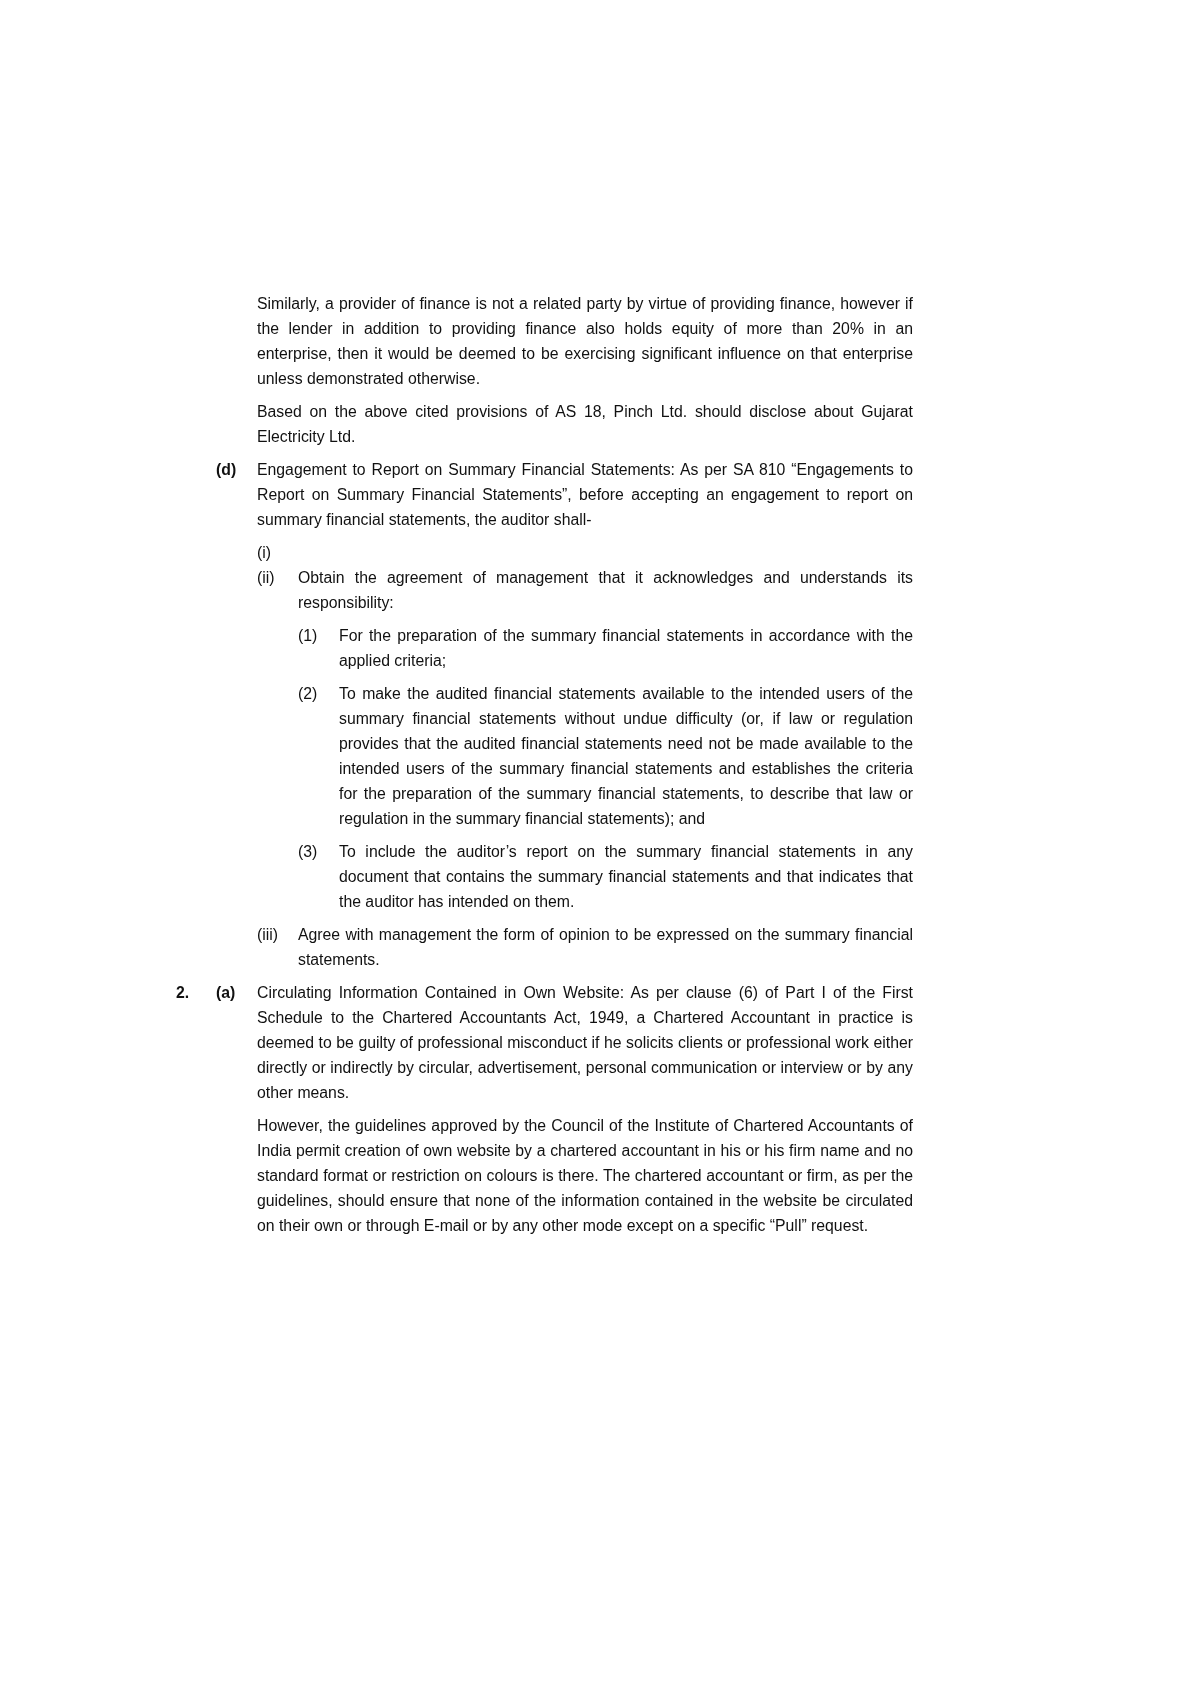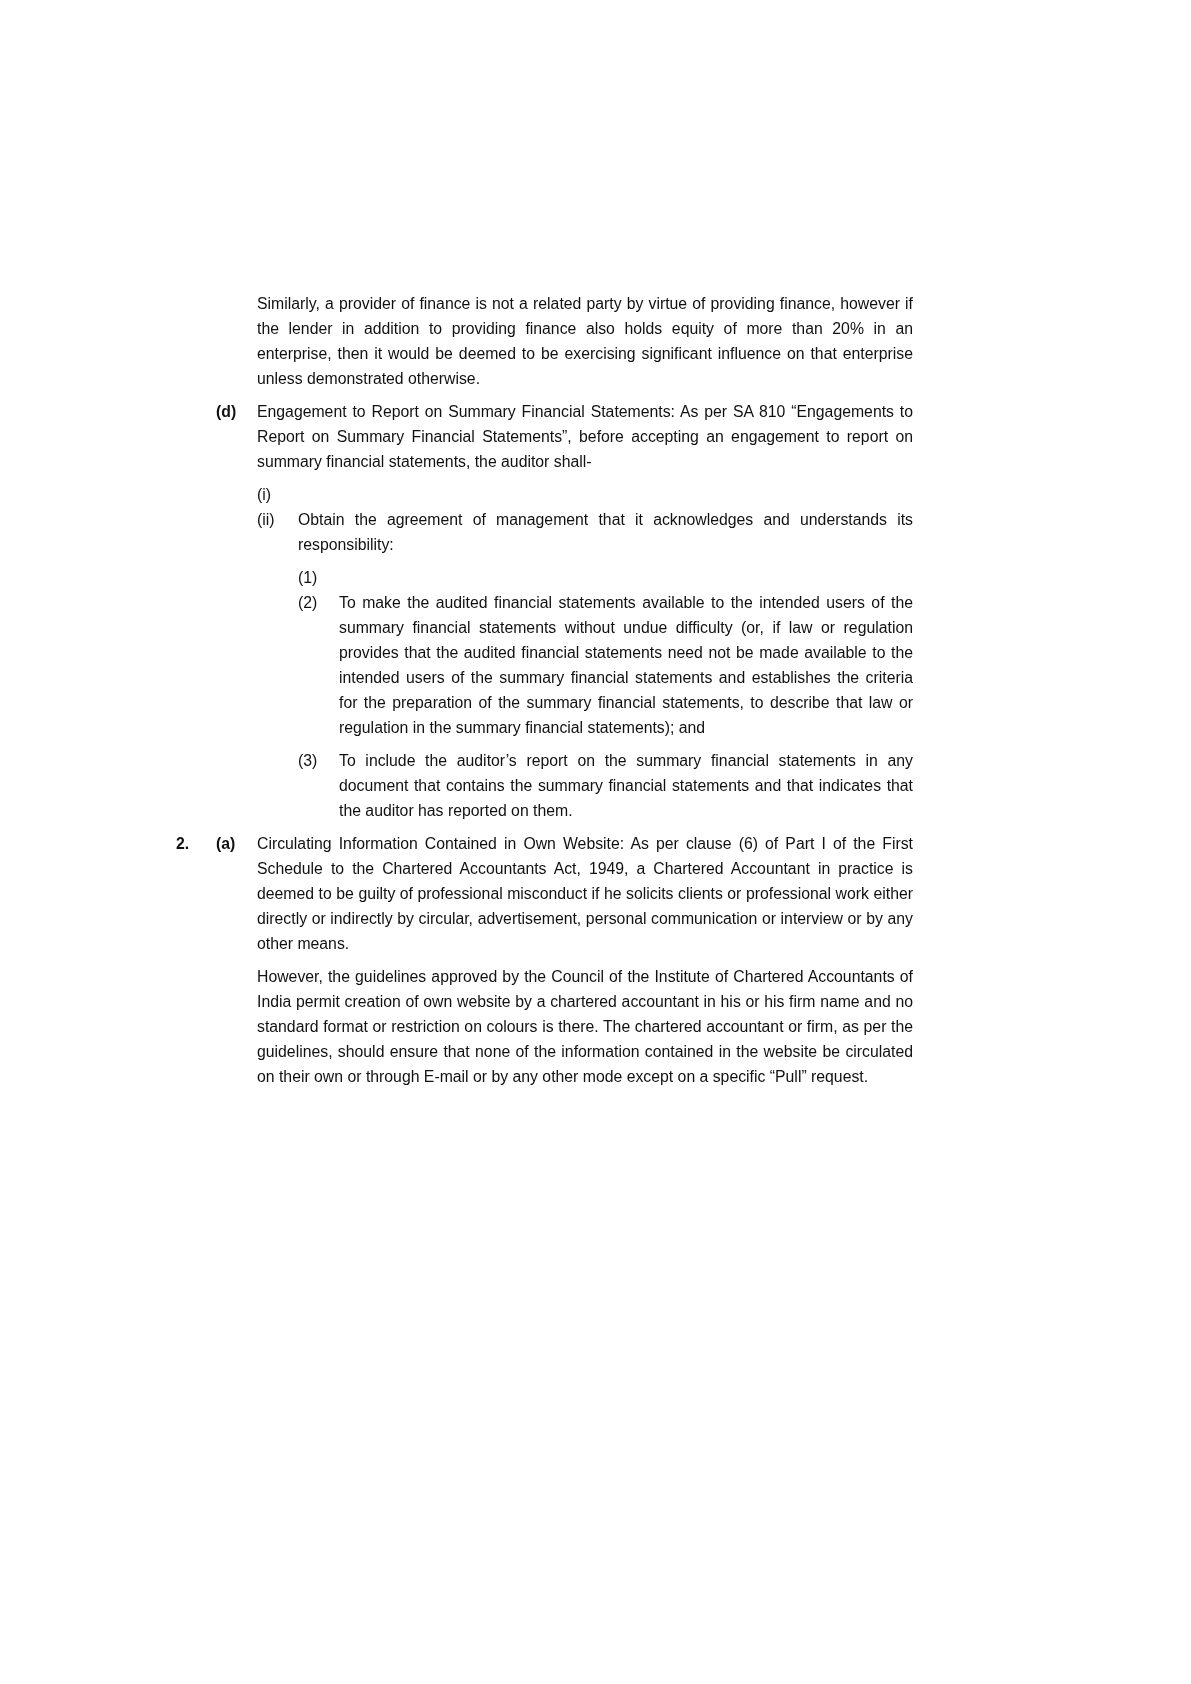--- a/index.html
+++ b/index.html
@@ -55,52 +55,58 @@
   }
 </style>
 </head>
 <body>
 
 <div class="page">
   <main class="content">
 
     <p class="para indent">Similarly, a provider of finance is not a related party by virtue of providing finance, however if the lender in addition to providing finance also holds equity of more than 20% in an enterprise, then it would be deemed to be exercising significant influence on that enterprise unless demonstrated otherwise.</p>
 
+    <p class="para indent">Based on the above cited provisions of AS 18, Pinch Ltd. should disclose about Gujarat Electricity Ltd.</p>
 
     <section class="row">
       <span class="col-num"></span>
       <span class="col-alpha bold">(d)</span>
       <div class="flex-body">
         <p class="para"><b>Engagement to Report on Summary Financial Statements:</b> <span>As per SA 810 “Engagements to Report on Summary Financial Statements”, before accepting an engagement to report on summary financial statements, the auditor shall-</span></p>
 
         <div class="sub-row">
           <span class="col-roman">(i)</span>
         </div>
 
         <div class="sub-row">
           <span class="col-roman">(ii)</span>
           <div class="flex-body">
             <p class="para">Obtain the agreement of management that it acknowledges and understands its responsibility:</p>
 
             <div class="sub-row">
               <span class="col-digit">(1)</span>
+              <p class="para flex-body">For the preparation of the summary financial statements in accordance with the applied criteria;</p>
             </div>
 
             <div class="sub-row">
               <span class="col-digit">(2)</span>
               <p class="para flex-body">To make the audited financial statements available to the intended users of the summary financial statements without undue difficulty (or, if law or regulation provides that the audited financial statements need not be made available to the intended users of the summary financial statements and establishes the criteria for the preparation of the summary financial statements, to describe that law or regulation in the summary financial statements); and</p>
             </div>
 
             <div class="sub-row">
               <span class="col-digit">(3)</span>
-              <p class="para flex-body">To include the auditor’s report on the summary financial statements in any document that contains the summary financial statements and that indicates that the auditor has reported on them.</p>
+              <p class="para flex-body">To include the auditor’s report on the summary financial statements in any document that contains the summary financial statements and that indicates that the auditor has intended on them.</p>
             </div>
           </div>
         </div>
 
+        <div class="sub-row">
+          <span class="col-roman">(iii)</span>
+          <p class="para flex-body">Agree with management the form of opinion to be expressed on the summary financial statements.</p>
+        </div>
       </div>
     </section>
 
     <section class="row">
       <span class="col-num bold">2.</span>
       <span class="col-alpha bold">(a)</span>
       <div class="flex-body">
         <p class="para"><b>Circulating Information Contained in Own Website:</b> <span>As per clause (6) of Part I of the First Schedule to the Chartered Accountants Act, 1949, a Chartered Accountant in practice is deemed to be guilty of professional misconduct if he solicits clients or professional work either directly or indirectly by circular, advertisement, personal communication or interview or by any other means.</span></p>
         <p class="para">However, the guidelines approved by the Council of the Institute of Chartered Accountants of India permit creation of own website by a chartered accountant in his or his firm name and no standard format or restriction on colours is there. The chartered accountant or firm, as per the guidelines, should ensure that none of the information contained in the website be circulated on their own or through E-mail or by any other mode except on a specific “Pull” request.</p>
       </div>

